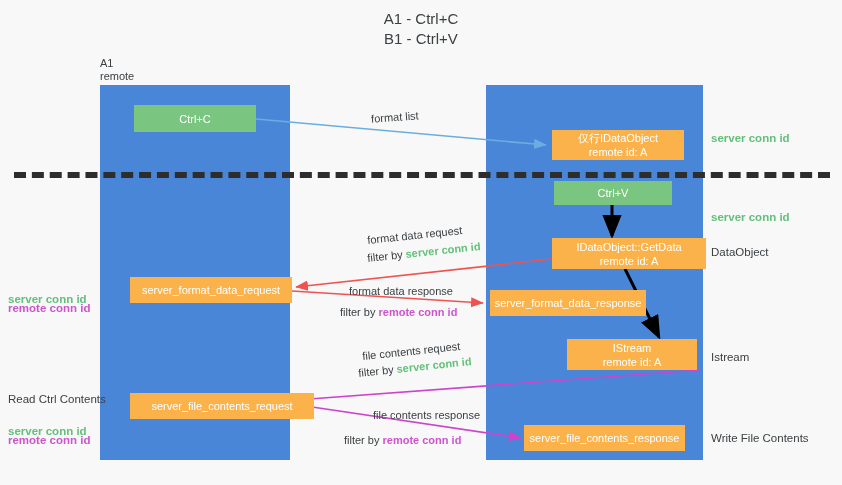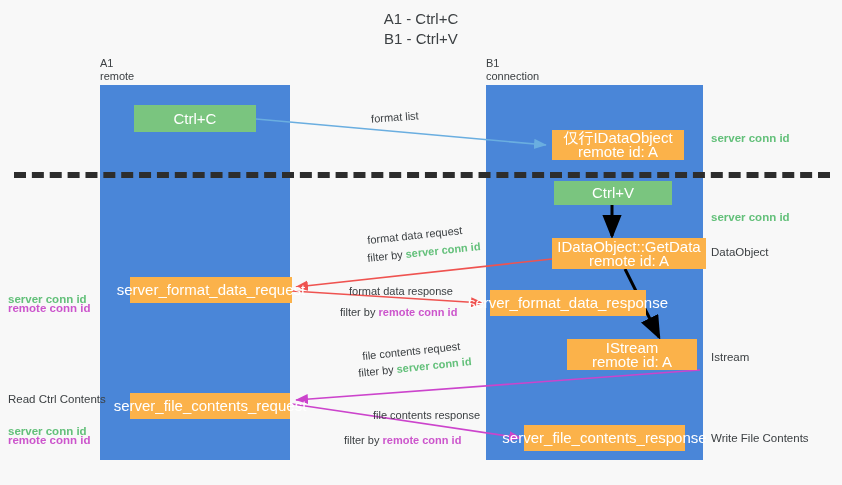--- a/index.html
+++ b/index.html
@@ -53,21 +53,21 @@
     top: 172px;
     width: 816px;
     height: 0;
     border-top: 6px dashed #2d2d2d;
   }
 
   .box {
     position: absolute;
     box-sizing: border-box;
     color: #ffffff;
-    font-size: 15px;
+    font-size: 11px;
     line-height: 14px;
     display: flex;
     flex-direction: column;
     align-items: center;
     justify-content: center;
     text-align: left;
   }
   .box-green { background: #7ac57f; }
   .box-orange { background: #fbb košík; }
   .box-orange { background: #fbb24a; }
@@ -106,24 +106,20 @@
 
   <div class="title-block">
     <div>A1 - Ctrl+C</div>
     <div>B1 - Ctrl+V</div>
   </div>
 
   <div class="lane-head lane-head-a">
     <div>A1</div>
     <div>remote</div>
   </div>
-  <div class="lane-head lane-head-b">
-    <div>B1</div>
-    <div>connection</div>
-  </div>
 
   <div class="lane lane-a"></div>
   <div class="lane lane-b"></div>
 
   <svg class="wires" viewBox="0 0 842 485">
     <defs>
       <marker id="ah-blue" markerWidth="9" markerHeight="9" refX="7.5" refY="3.2" orient="auto">
         <path d="M0,0 L8,3.2 L0,6.4 z" fill="#6aaee0"></path>
       </marker>
       <marker id="ah-red" markerWidth="9" markerHeight="9" refX="7.5" refY="3.2" orient="auto">
@@ -153,21 +149,21 @@
   </svg>
 
   <div class="box box-green" style="left:134px; top:105px; width:122px; height:27px;">
     <span>Ctrl+C</span>
   </div>
 
   <div class="box box-orange" style="left:130px; top:277px; width:162px; height:26px;">
     <span>server_format_data_request</span>
   </div>
 
-  <div class="box box-orange" style="left:130px; top:393px; width:160px; height:26px;">
+  <div class="box box-orange" style="left:130px; top:393px; width:184px; height:26px;">
     <span>server_file_contents_request</span>
   </div>
 
   <div class="box box-orange" style="left:552px; top:130px; width:132px; height:30px;">
     <span>仅行IDataObject</span>
     <span>remote id: A</span>
   </div>
 
   <div class="box box-green" style="left:554px; top:181px; width:118px; height:24px;">
     <span>Ctrl+V</span>

